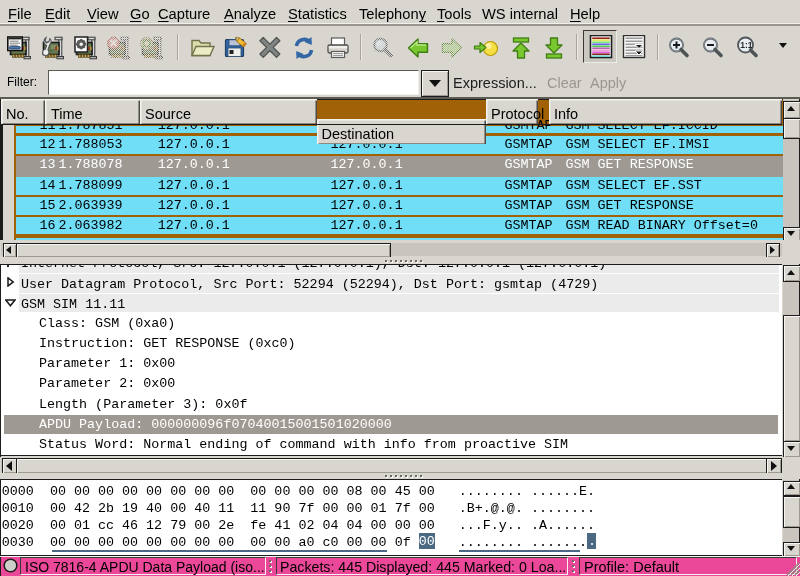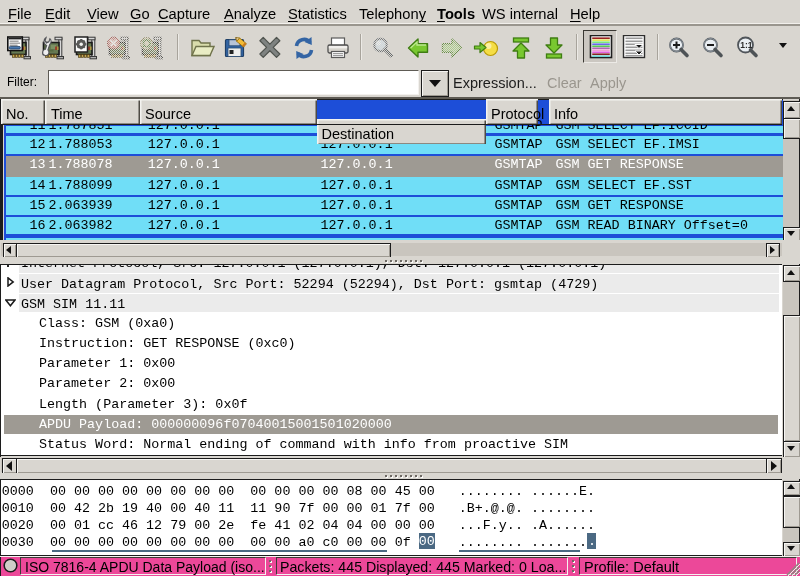--- a/index.html
+++ b/index.html
@@ -26,21 +26,21 @@
 <div class="abs" style="left:0;top:23px;width:800px;height:1px;background:#f2f0ec;"></div>
 <div class="abs" style="left:0;top:24px;width:800px;height:2px;background:#9a968e;"></div>
 <div class="mitem" style="left:8px;"><u>F</u>ile</div>
 <div class="mitem" style="left:45px;"><u>E</u>dit</div>
 <div class="mitem" style="left:87px;"><u>V</u>iew</div>
 <div class="mitem" style="left:130px;"><u>G</u>o</div>
 <div class="mitem" style="left:158px;"><u>C</u>apture</div>
 <div class="mitem" style="left:224px;"><u>A</u>nalyze</div>
 <div class="mitem" style="left:288px;"><u>S</u>tatistics</div>
 <div class="mitem" style="left:359px;">Telephon<u>y</u></div>
-<div class="mitem" style="left:437px;font-weight:bold;"><u>T</u>ools</div>
+<div class="mitem" style="left:437px;"><u>T</u>ools</div>
 <div class="mitem" style="left:482px;">WS internal</div>
 <div class="mitem" style="left:570px;"><u>H</u>elp</div>
 
 <div class="abs" style="left:0;top:26px;width:800px;height:38px;background:#d9d6d0;"></div>
 <div class="abs" style="left:0;top:64.5px;width:800px;height:1.8px;background:#5e5b54;"></div>
 <div id="toolbar" class="abs" style="left:0;top:30px;width:800px;height:34px;">
 <svg width="0" height="0" style="position:absolute;">
   <defs>
     <g id="nic">
       <rect x="16.8" y="2" width="3" height="19" fill="#d8d8d8" stroke="#3a3a3a" stroke-width="1"></rect>
@@ -253,21 +253,21 @@
 
 <div class="abs" style="left:0;top:99px;width:1px;height:458px;background:#1c1c1c;"></div>
 <div class="abs" style="left:799px;top:99px;width:1px;height:458px;background:#1c1c1c;"></div>
 
 <div id="plist" class="abs" style="left:0;top:99px;width:800px;height:158px;">
 
   <div class="abs" style="left:0;top:0;width:3px;height:142px;background:#1c1c1c;"></div>
   <div class="abs" style="left:780px;top:0;width:1.5px;height:142px;background:#1c1c1c;"></div>
   <div class="abs" style="left:799px;top:0;width:1px;height:158px;background:#1c1c1c;"></div>
 
-  <div class="abs" style="left:4px;top:1px;width:781px;height:140px;background:#1d4ed8;overflow:hidden;">
+  <div class="abs" style="left:14px;top:1px;width:781px;height:140px;background:#a16207;overflow:hidden;">
     <div class="abs" style="left:2px;top:26.0px;width:778px;height:7.2px;background:#70def7;"></div>
     <div class="abs mono" style="left:1px;top:18.1px;width:780px;height:13px;line-height:15px;">
       <span class="abs" style="top:0;left:0;width:40.5px;text-align:right;">11</span>
       <span class="abs" style="top:0;left:43.5px;">1.787851</span>
       <span class="abs" style="top:0;left:142.7px;">127.0.0.1</span>
       <span class="abs" style="top:0;left:315.5px;">127.0.0.1</span>
       <span class="abs" style="top:0;left:489.5px;">GSMTAP</span>
       <span class="abs" style="top:0;left:550.5px;">GSM SELECT EF.ICCID</span>
     </div>
     <div class="abs" style="left:2px;top:36.0px;width:778px;height:17.5px;background:#70def7;"></div>

